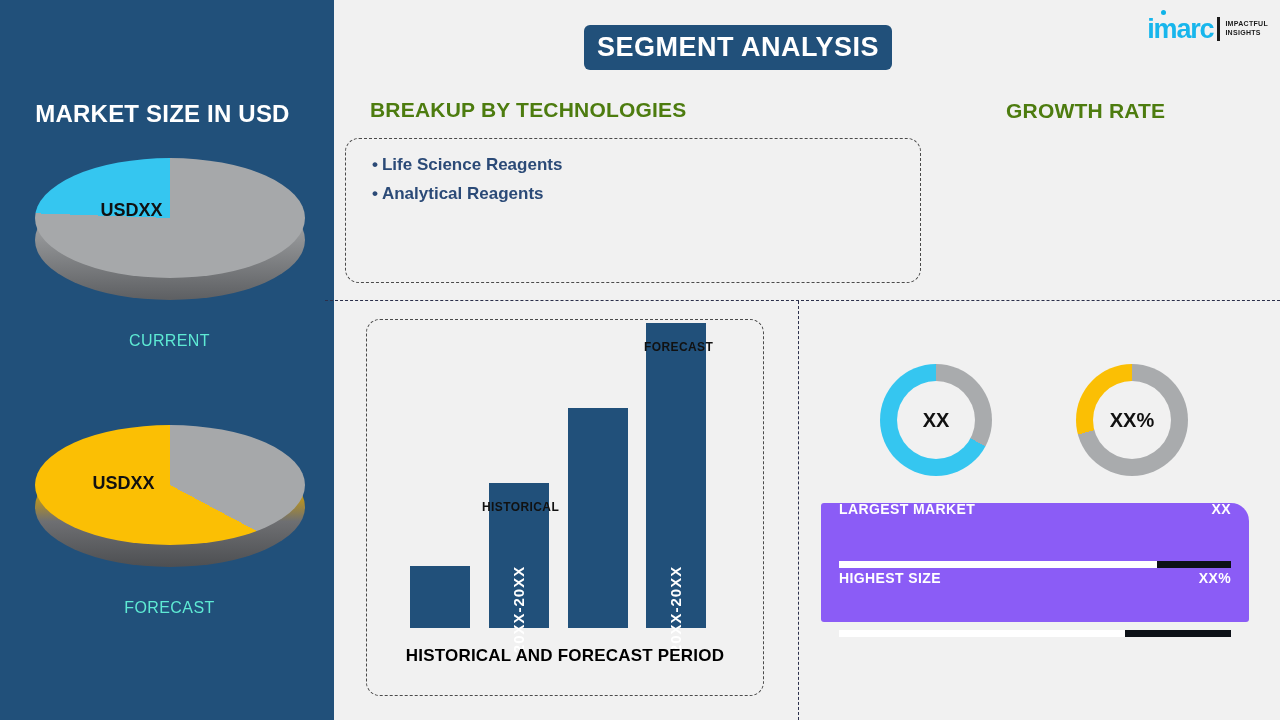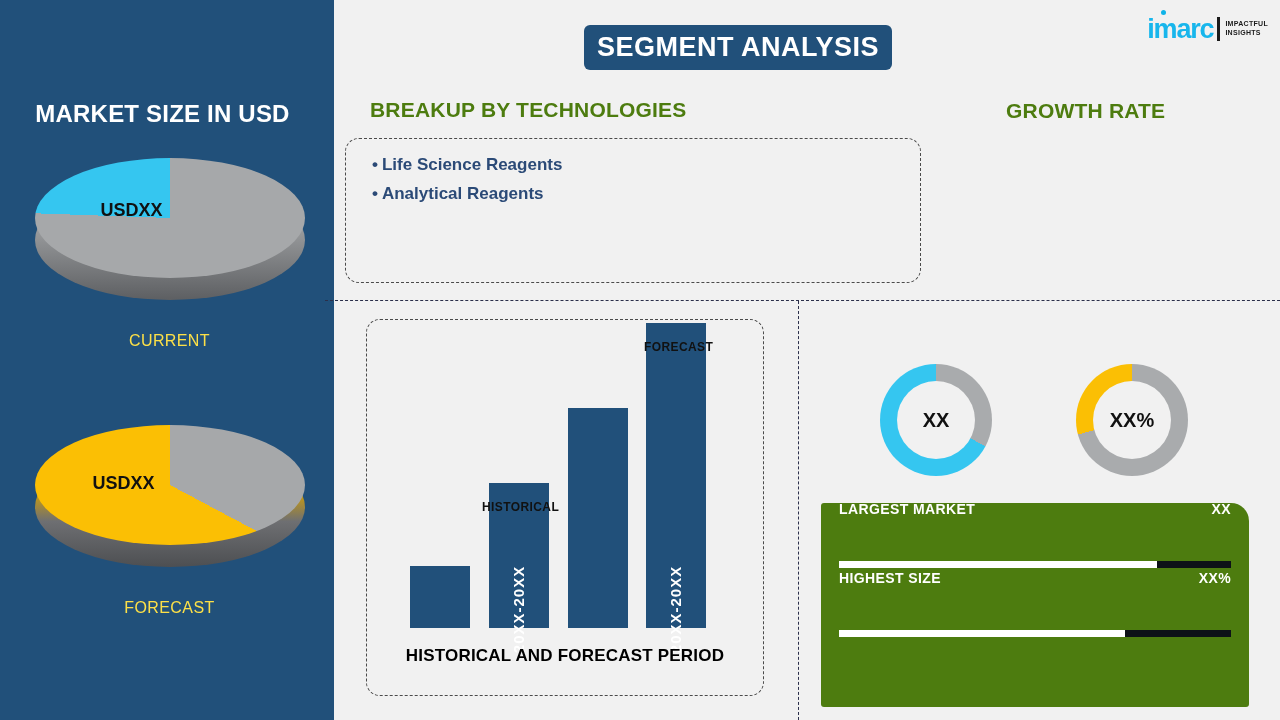--- a/index.html
+++ b/index.html
@@ -57,21 +57,21 @@
         #fbbf04 118deg 360deg);
   }
   .pie-label {
     position:absolute; color:#111; font-size:18px; font-weight:bold;
     z-index:3; pointer-events:none;
   }
   .pie-current .pie-label { left:66px; top:42px; }
   .pie-forecast .pie-label{ left:58px; top:48px; }
 
   .pie-caption {
-    margin-top:14px; text-align:center; color:#fde047;
+    margin-top:14px; text-align:center; color:#5eead4;
     font-size:16px; letter-spacing:.4px;
   }
 
   
   .header-title {
     position:absolute; left:584px; top:25px; width:308px; height:45px;
     background:#21507a; border-radius:6px;
     display:flex; align-items:center; justify-content:center;
     color:#fff; font-size:27px; font-weight:bold; letter-spacing:.5px;
   }
@@ -166,22 +166,22 @@
     display:flex; align-items:center; justify-content:center;
     color:#111; font-size:20px; font-weight:bold;
   }
   #donut-left  { left:880px; top:364px;
     background:conic-gradient(from 0deg,#a9abad 0deg 118deg,#35c6f0 118deg 360deg); }
   #donut-right { left:1076px; top:364px;
     background:conic-gradient(from 0deg,#a9abad 0deg 255deg,#fbbf04 255deg 360deg); }
 
   
   .stats-panel{
-    position:absolute; left:821px; top:503px; width:428px; height:204px;
-    background:#4d7c0f; border-radius:3px 18px 3px 3px;
+    position:absolute; left:821px; top:503px; width:428px; height:119px;
+    background:#8b5cf6; border-radius:3px 18px 3px 3px;
   }
   .stat-row{ position:absolute; left:18px; width:392px; }
   #stat-row-1{ top:24px; }
   #stat-row-2{ top:93px; }
   .stat-label{
     color:#fff; font-size:14px; font-weight:bold; letter-spacing:.4px;
     position:absolute; left:0; bottom:10px; white-space:nowrap;
   }
   .stat-value{
     color:#fff; font-size:14px; font-weight:bold; letter-spacing:.4px;

